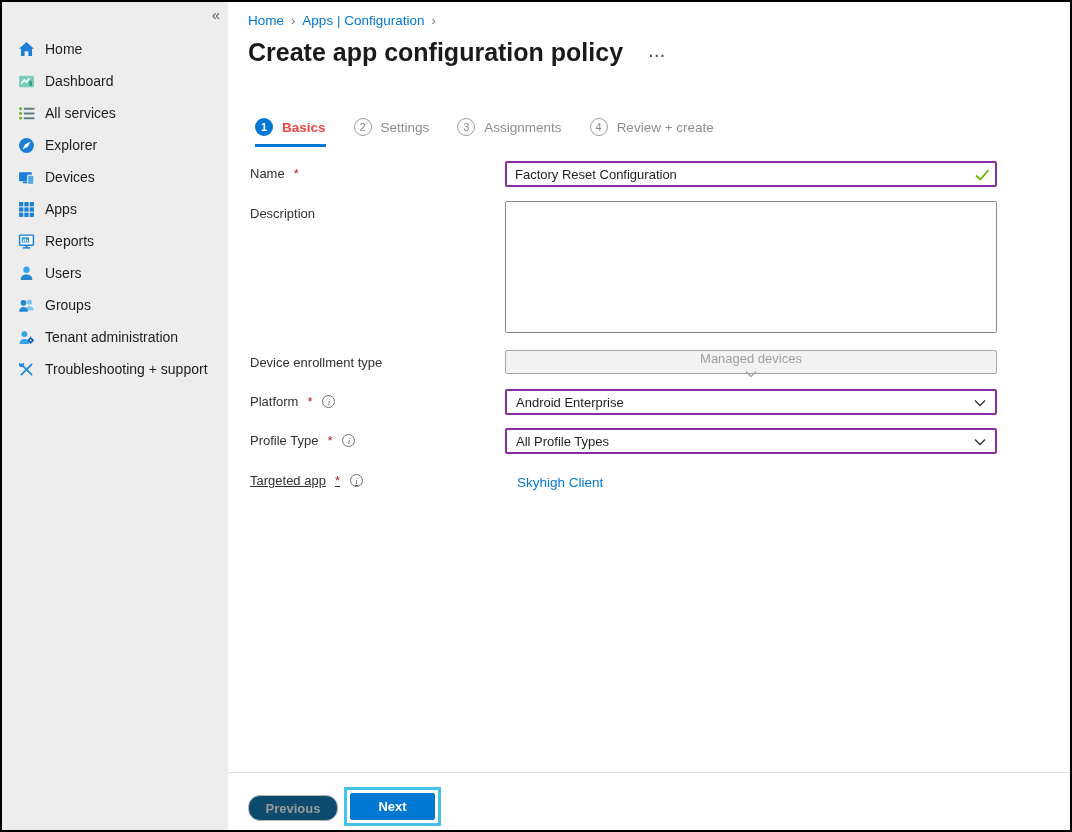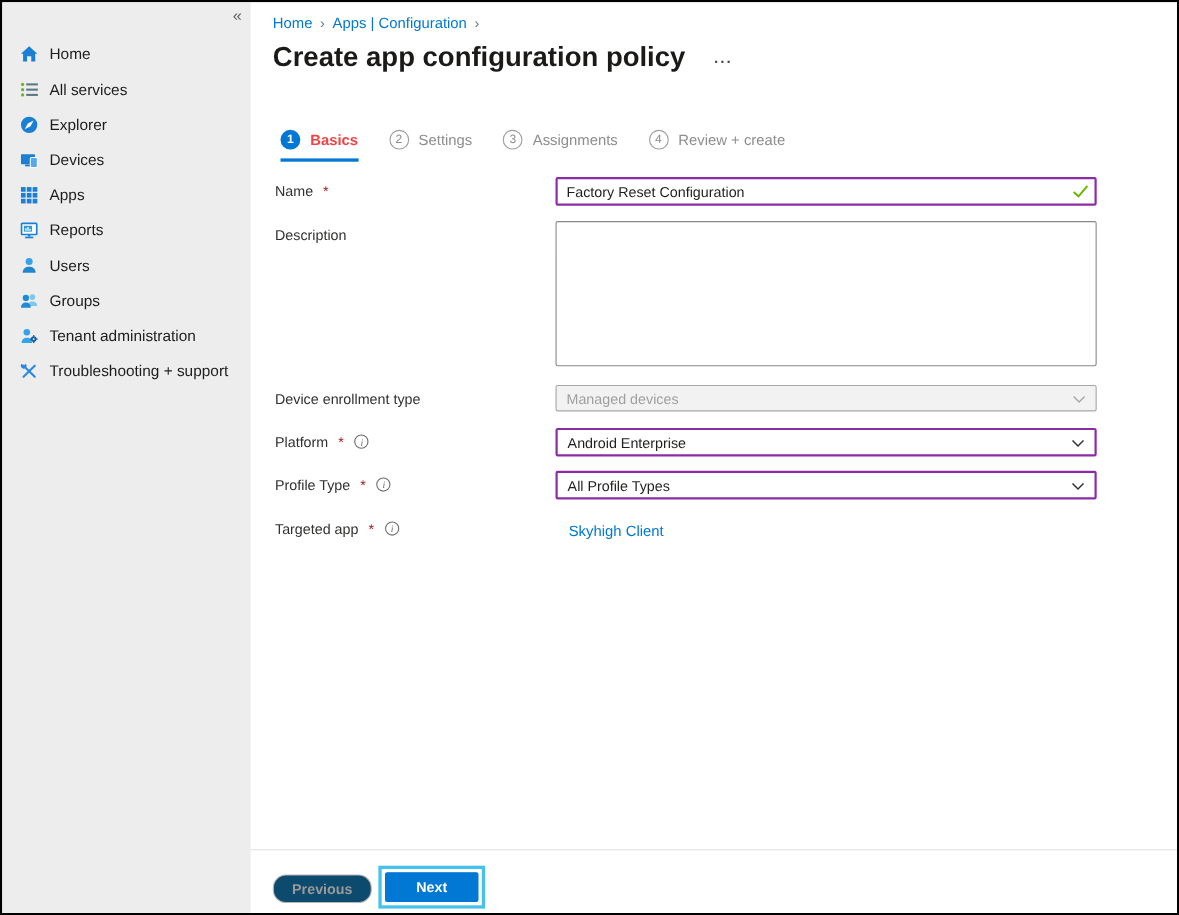--- a/index.html
+++ b/index.html
@@ -145,20 +145,30 @@
 
       <div class="nav-item">
         <span class="nav-icon">
           <svg viewBox="0 0 16 16">
                 <path d="M8 1 L15 7.3 H13.2 V14 H9.8 V9.6 H6.2 V14 H2.8 V7.3 H1 Z" fill="#1b7fd6"></path>
               </svg>
         </span>
         <span>Home</span>
       </div>
 
+      <div class="nav-item">
+        <span class="nav-icon">
+          <svg viewBox="0 0 16 16">
+                <rect x="1" y="2.5" width="14" height="11" rx="1" fill="#7bccbe"></rect>
+                <polyline points="3,10 6,6.5 8,8.5 11,4.8" fill="none" stroke="#ffffff" stroke-width="1.4"></polyline>
+                <rect x="10.6" y="7.4" width="2.6" height="4.6" fill="#2f9e86"></rect>
+              </svg>
+        </span>
+        <span>Dashboard</span>
+      </div>
 
       <div class="nav-item">
         <span class="nav-icon">
           <svg viewBox="0 0 16 16">
                 <circle cx="2.4" cy="3.5" r="1.4" fill="#71af28"></circle>
                 <rect x="5.5" y="2.6" width="10" height="1.8" fill="#5d7988"></rect>
                 <circle cx="2.4" cy="8" r="1.4" fill="#71af28"></circle>
                 <rect x="5.5" y="7.1" width="10" height="1.8" fill="#5d7988"></rect>
                 <circle cx="2.4" cy="12.5" r="1.4" fill="#71af28"></circle>
                 <rect x="5.5" y="11.6" width="10" height="1.8" fill="#5d7988"></rect>
@@ -326,21 +336,21 @@
     <div class="field-label" style="top:204px;">
       <span>Description</span>
     </div>
     <div class="ctrl" style="top:199px;">
       <textarea class="textarea" style=""></textarea>
     </div>
 
     <div class="field-label" style="top:353px;">
       <span>Device enrollment type</span>
     </div>
-    <div class="ctrl select disabled" style="top:348px;">
+    <div class="ctrl select disabled" style="top:348px;flex-direction:column;">
       <span>Managed devices</span>
       <span>
         <svg width="12" height="8" viewBox="0 0 12 8">
               <polyline points="1,1.5 6,6.5 11,1.5" fill="none" stroke="#a6a6a6" stroke-width="1.3"></polyline>
             </svg>
       </span>
     </div>
 
     <div class="field-label" style="top:392px;">
       <span>Platform</span>
@@ -363,21 +373,21 @@
     </div>
     <div class="ctrl select" style="top:426px;">
       <span>All Profile Types</span>
       <span>
         <svg width="12" height="8" viewBox="0 0 12 8">
               <polyline points="1,1.5 6,6.5 11,1.5" fill="none" stroke="#323130" stroke-width="1.3"></polyline>
             </svg>
       </span>
     </div>
 
-    <div class="field-label" style="top:471px;">
+    <div class="field-label" style="top:471px;text-decoration:underline;">
       <span>Targeted app</span>
           <span class="req">*</span>
       <span class="info-icon">i</span>
     </div>
     <a class="app-link" style="top:473px;">Skyhigh Client</a>
 
     <div class="footer-divider"></div>
     <button class="btn-previous">Previous</button>
     <div class="next-highlight">
       <button class="btn-next">Next</button>

